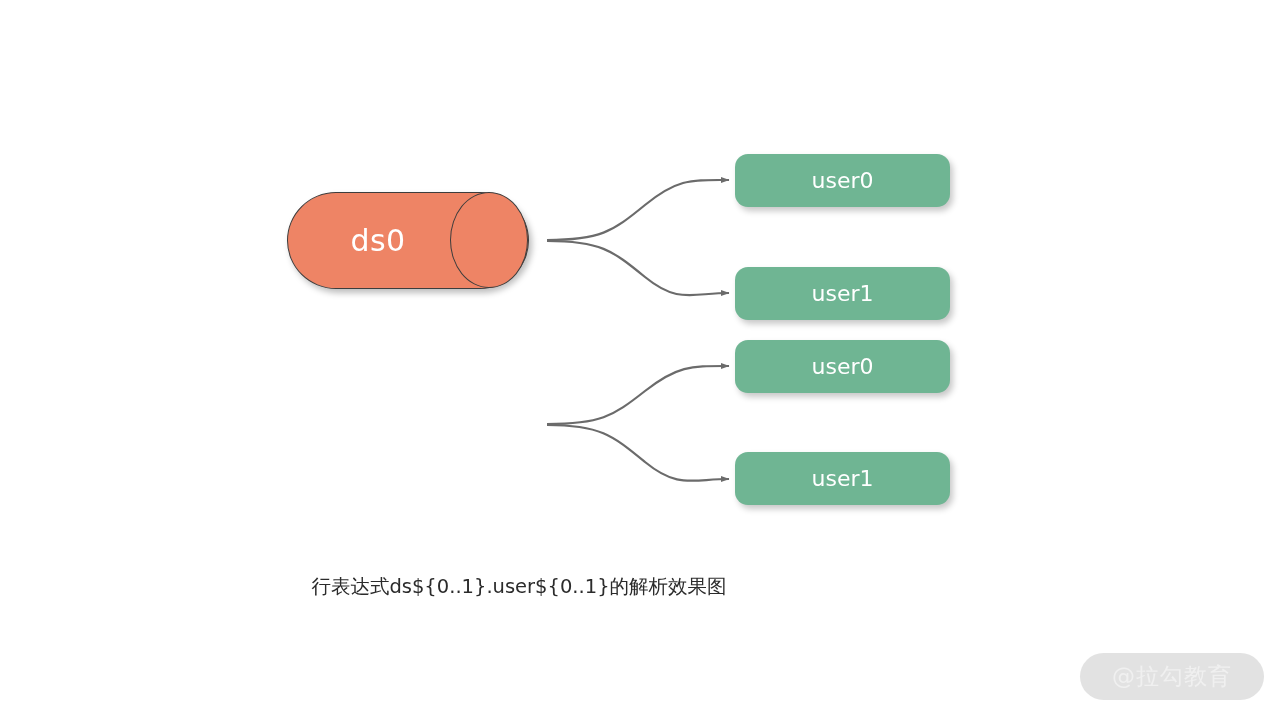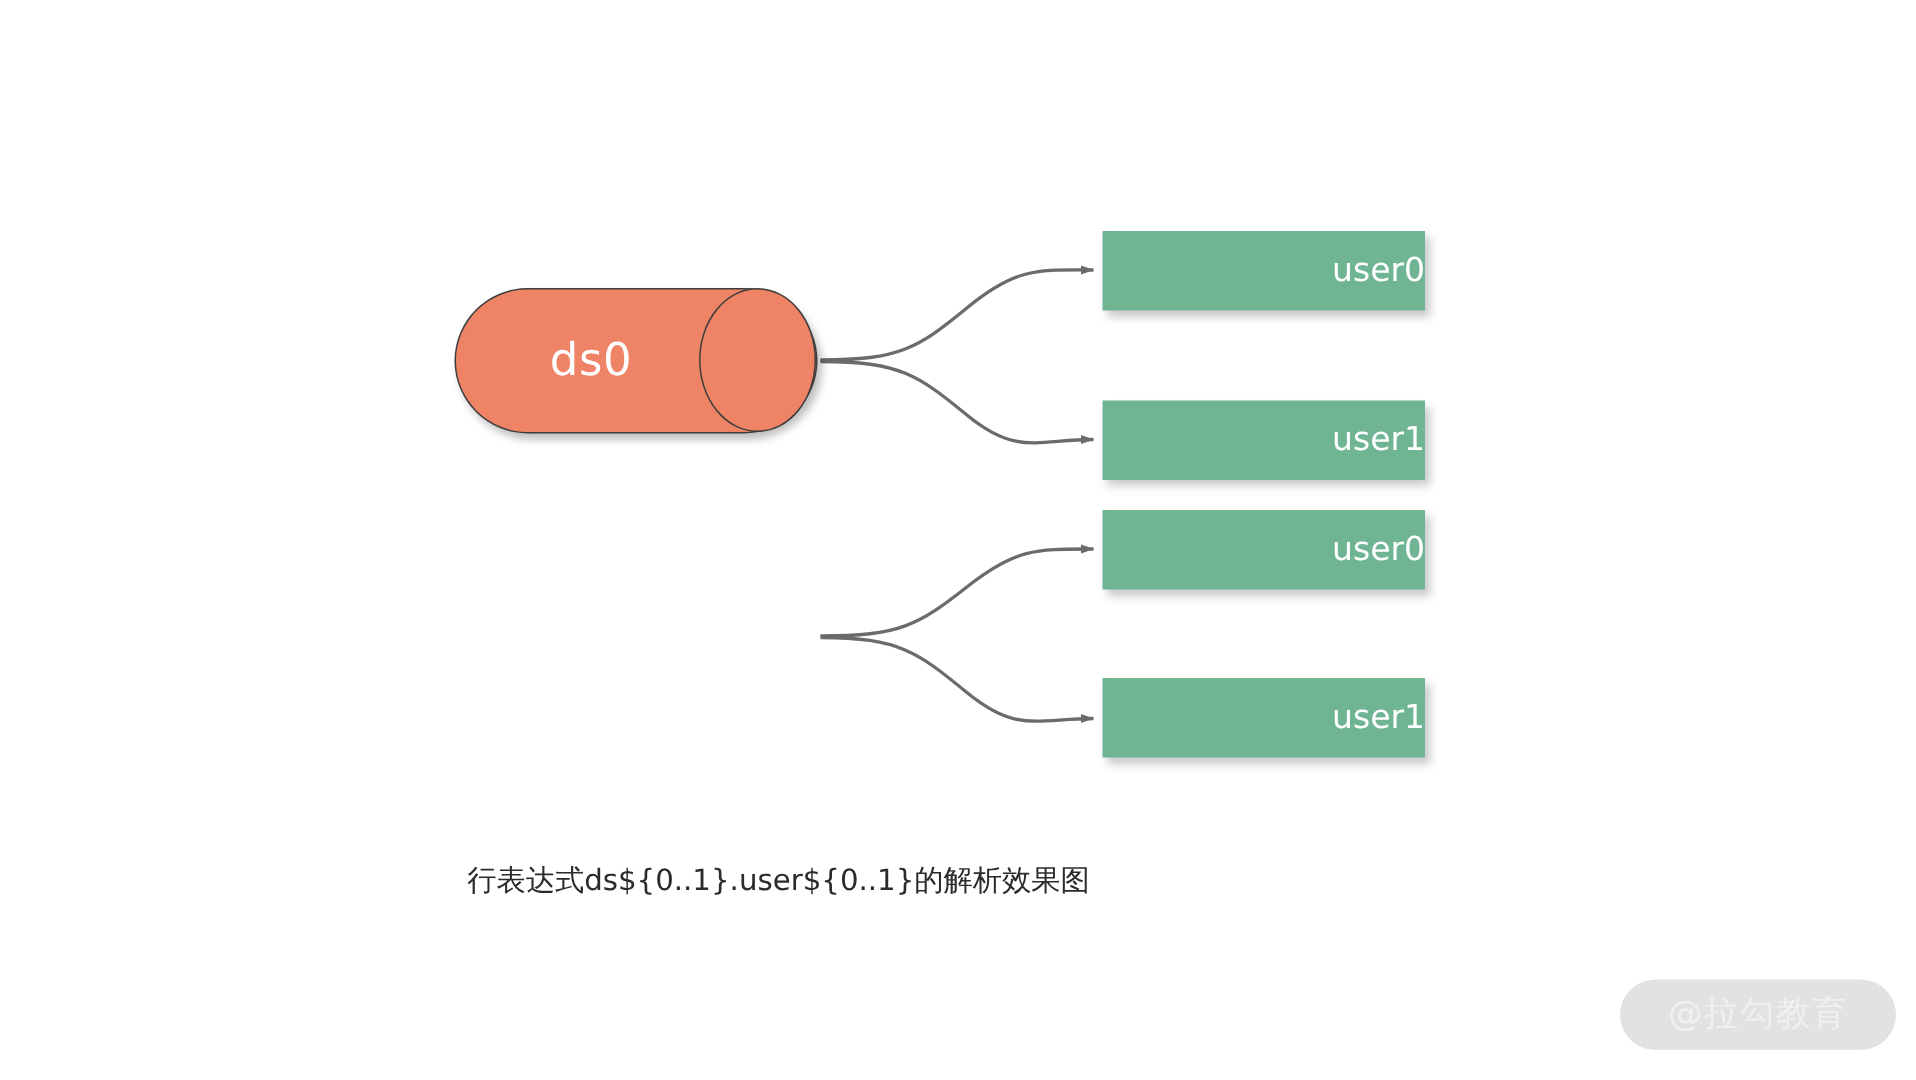--- a/index.html
+++ b/index.html
@@ -78,25 +78,25 @@
     white-space: nowrap;
   }
 
   
   .table-node {
     position: absolute;
     width: 215px;
     height: 53px;
     box-sizing: border-box;
     background: #6fb593;
-    border-radius: 0;
+    border-radius: 13px;
     box-shadow: 3px 4px 6px rgba(0, 0, 0, 0.22);
     display: flex;
     align-items: center;
-    justify-content: flex-end;
+    justify-content: center;
   }
   .table-node .table-label {
     color: #ffffff;
     font-size: 22px;
     line-height: 1;
     white-space: nowrap;
   }
 
   
   #caption {
@@ -142,21 +142,21 @@
       <marker id="arrow-head" markerWidth="9" markerHeight="7" refX="8.5" refY="3.5" orient="auto" markerUnits="userSpaceOnUse">
         <polygon points="0 0.4, 9 3.5, 0 6.6" fill="#6b6b6b"></polygon>
       </marker>
     </defs>
     <path fill="none" stroke="#6b6b6b" stroke-width="2.2" marker-end="url(#arrow-head)" d="M 547 240 C 600 240, 612 232, 645 205 C 678 178, 692 180, 729 180"></path>
     <path fill="none" stroke="#6b6b6b" stroke-width="2.2" marker-end="url(#arrow-head)" d="M 547 241 C 600 241, 612 250, 645 277 C 678 304, 692 293, 729 293"></path>
     <path fill="none" stroke="#6b6b6b" stroke-width="2.2" marker-end="url(#arrow-head)" d="M 547 424 C 600 424, 612 417, 645 391 C 678 365, 692 366, 729 366"></path>
     <path fill="none" stroke="#6b6b6b" stroke-width="2.2" marker-end="url(#arrow-head)" d="M 547 425 C 600 425, 612 435, 645 462 C 678 489, 692 479, 729 479"></path>
   </svg>
 
-  <div class="cylinder" style="left:303px; top:192px;">
+  <div class="cylinder" style="left:287px; top:192px;">
     <div class="cyl-body"></div>
     <div class="cyl-cap"></div>
     <div class="cyl-label">ds0</div>
   </div>
 
 
   <div class="table-node" style="left:735px; top:154px;">
     <span class="table-label">user0</span>
   </div>
   <div class="table-node" style="left:735px; top:267px;">

